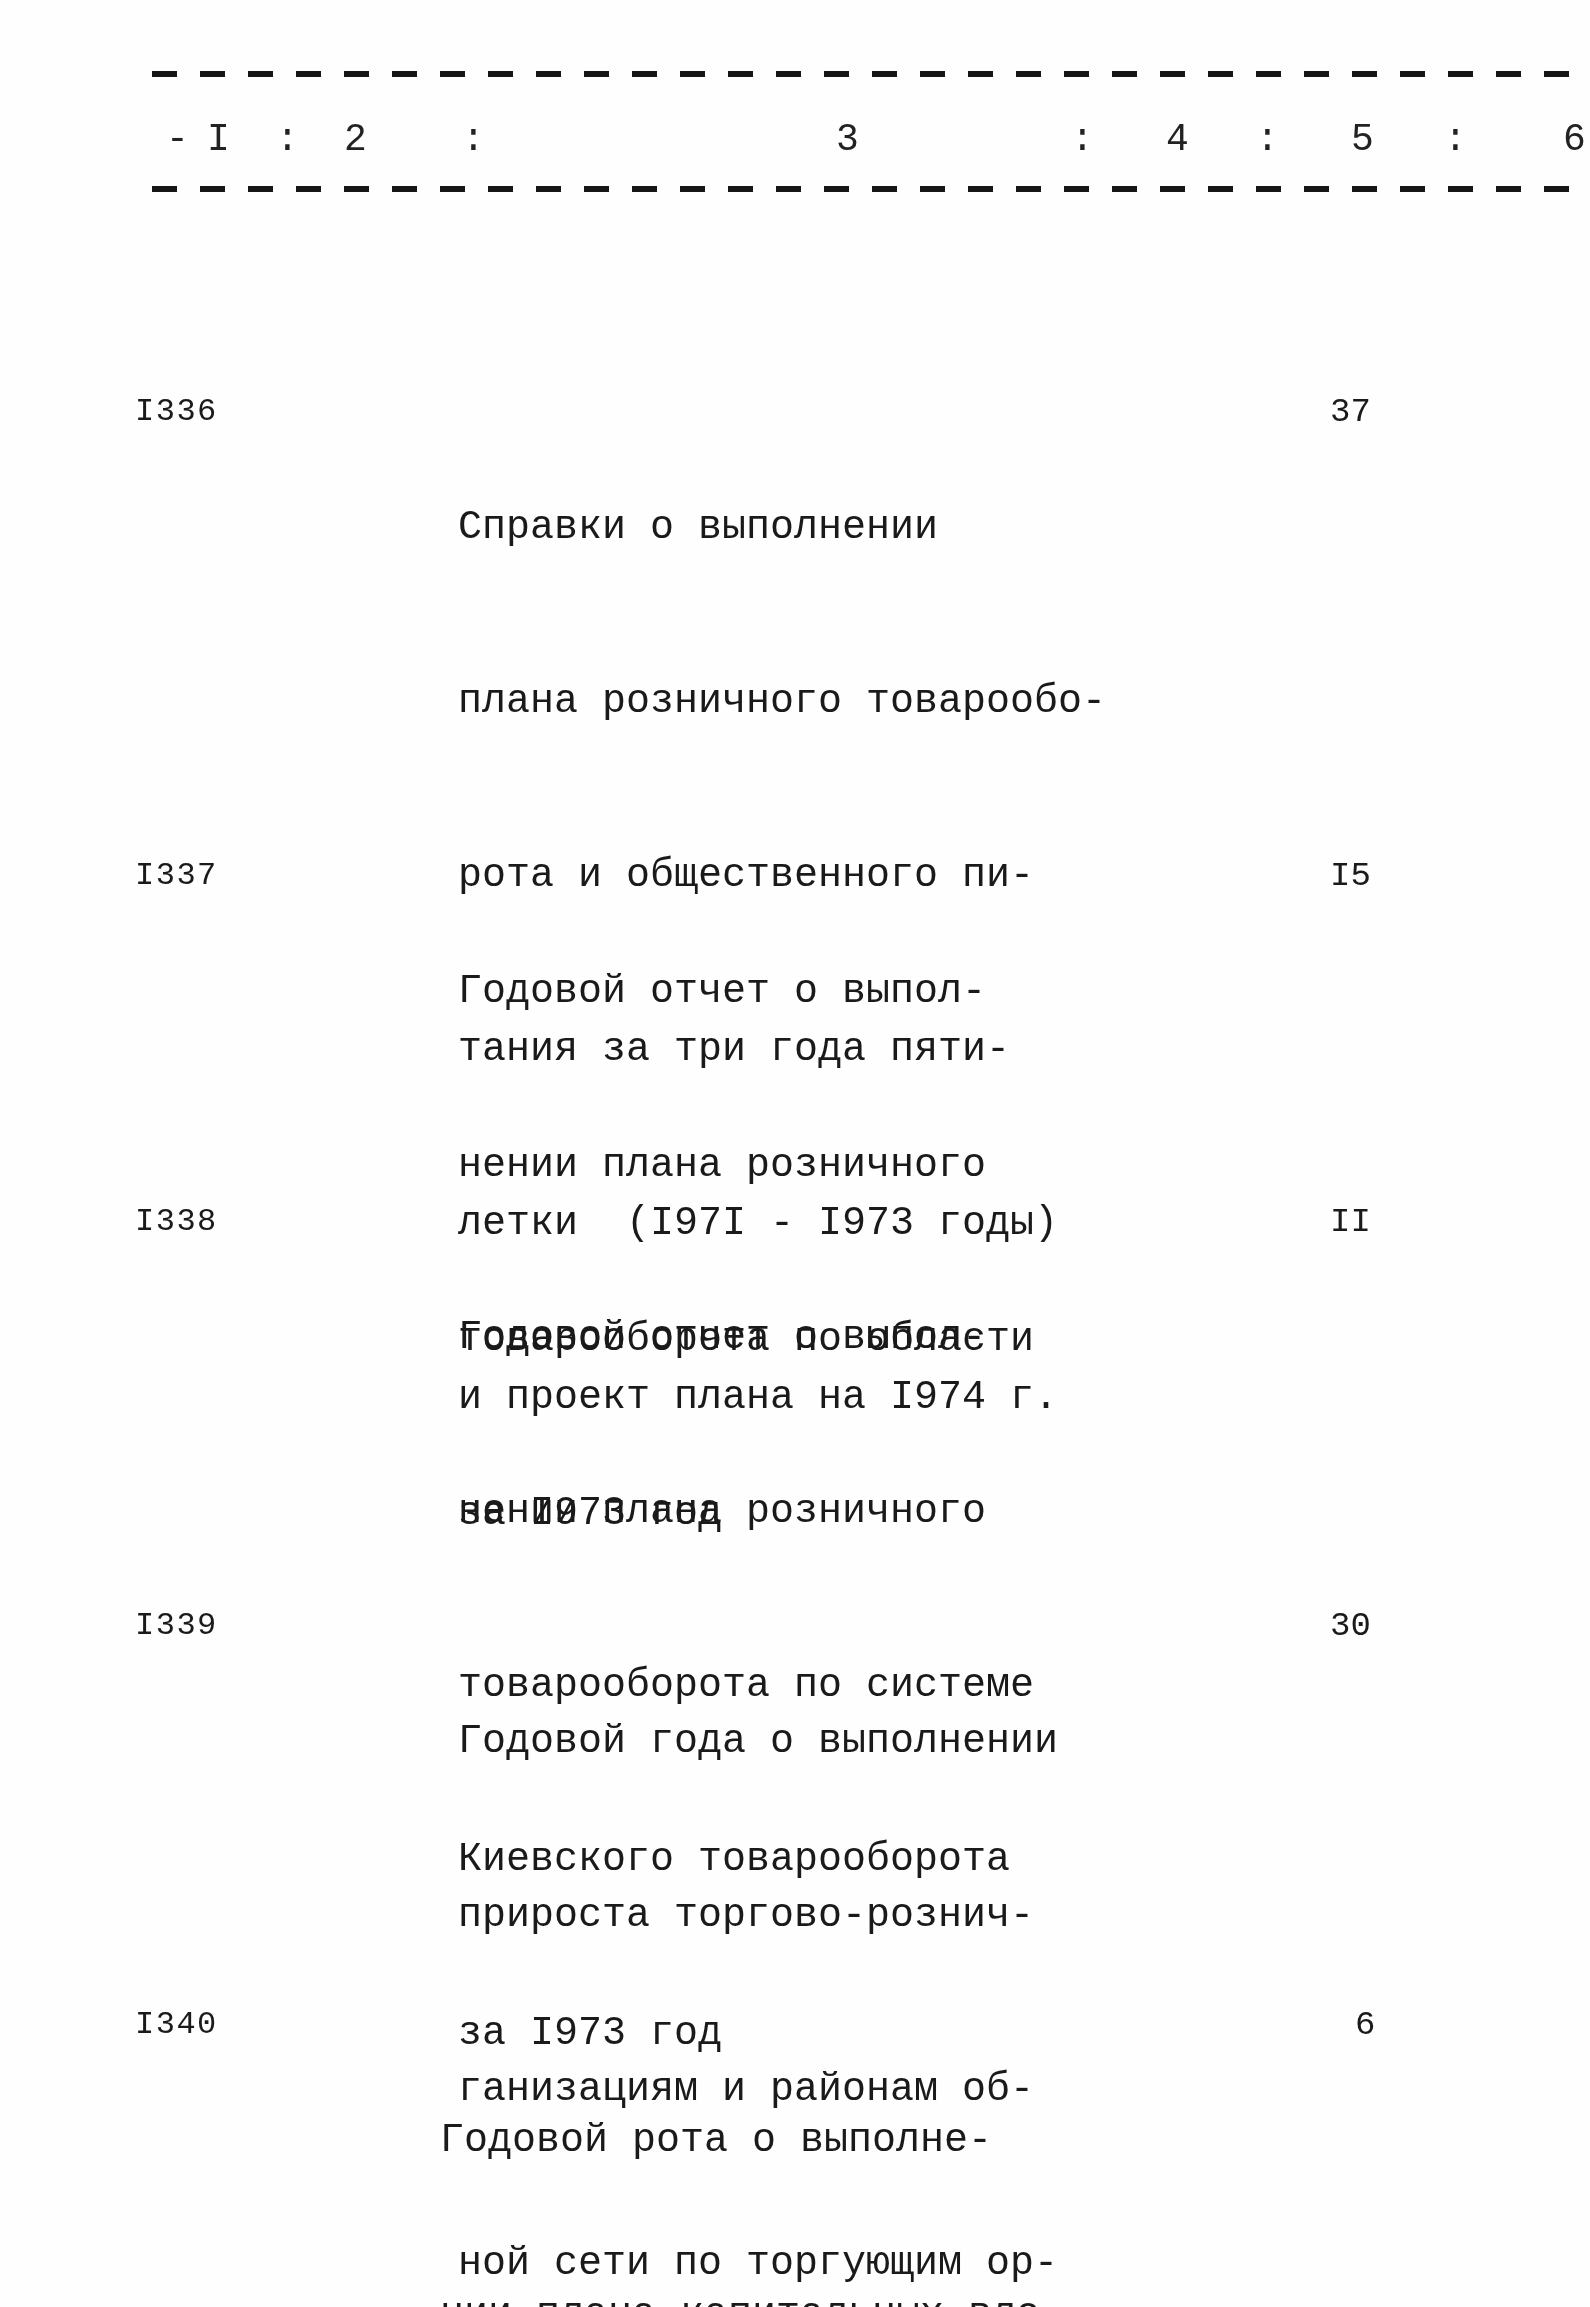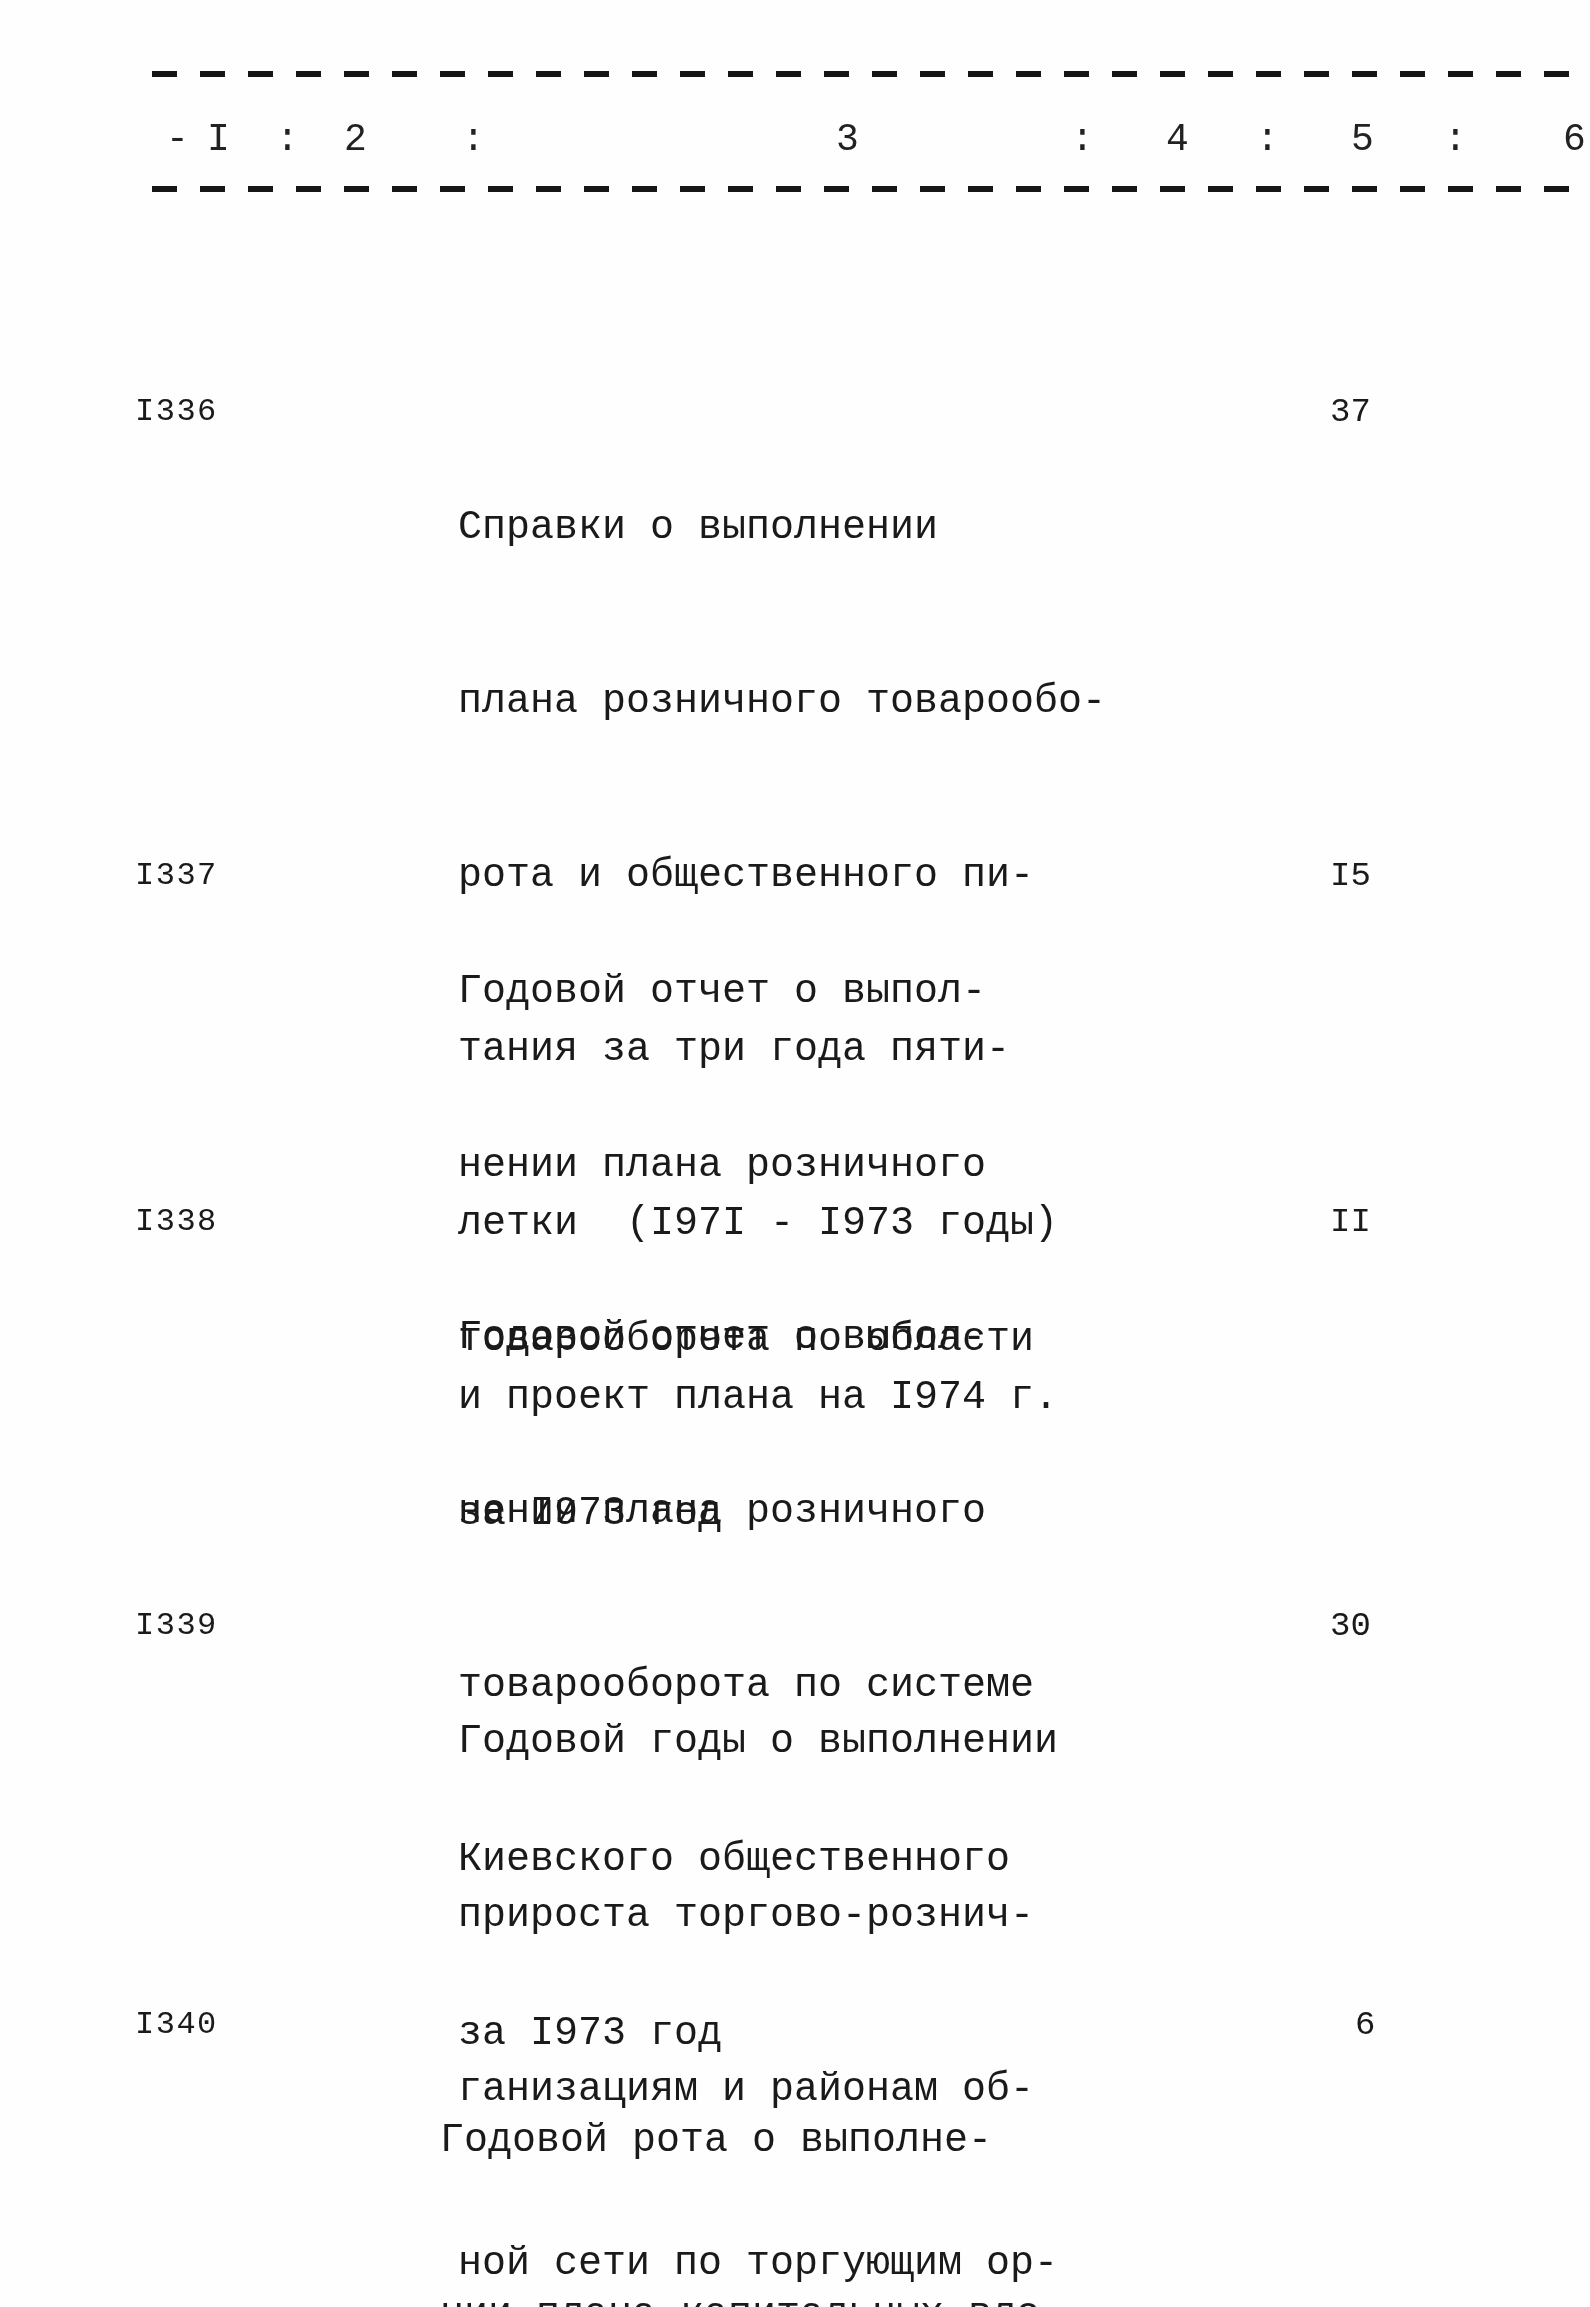--- a/index.html
+++ b/index.html
@@ -128,30 +128,30 @@
     </div>
     <span class="entry-pages">I5</span>
   </div>
 
   <div class="entry e1338" style="top:1193px">
     <span class="entry-num">I338</span>
     <div class="entry-text">
       <span class="line">Годовой отчет о выпол-</span>
       <span class="line">нении плана розничного</span>
       <span class="line">товарооборота по системе</span>
-      <span class="line">Киевского общественного</span>
+      <span class="line">Киевского товарооборота</span>
       <span class="line">за I973 год</span>
     </div>
     <span class="entry-pages">II</span>
   </div>
 
   <div class="entry e1339" style="top:1597px">
     <span class="entry-num">I339</span>
     <div class="entry-text">
-      <span class="line">Годовой годы о выполнении</span>
+      <span class="line">Годовой года о выполнении</span>
       <span class="line">прироста торгово-рознич-</span>
       <span class="line">ганизациям и районам об-</span>
       <span class="line">ной сети по торгующим ор-</span>
       
     </div>
     <span class="entry-pages">30</span>
   </div>
 
   <div class="entry e1340" style="top:1996px">
     <span class="entry-num">I340</span>

